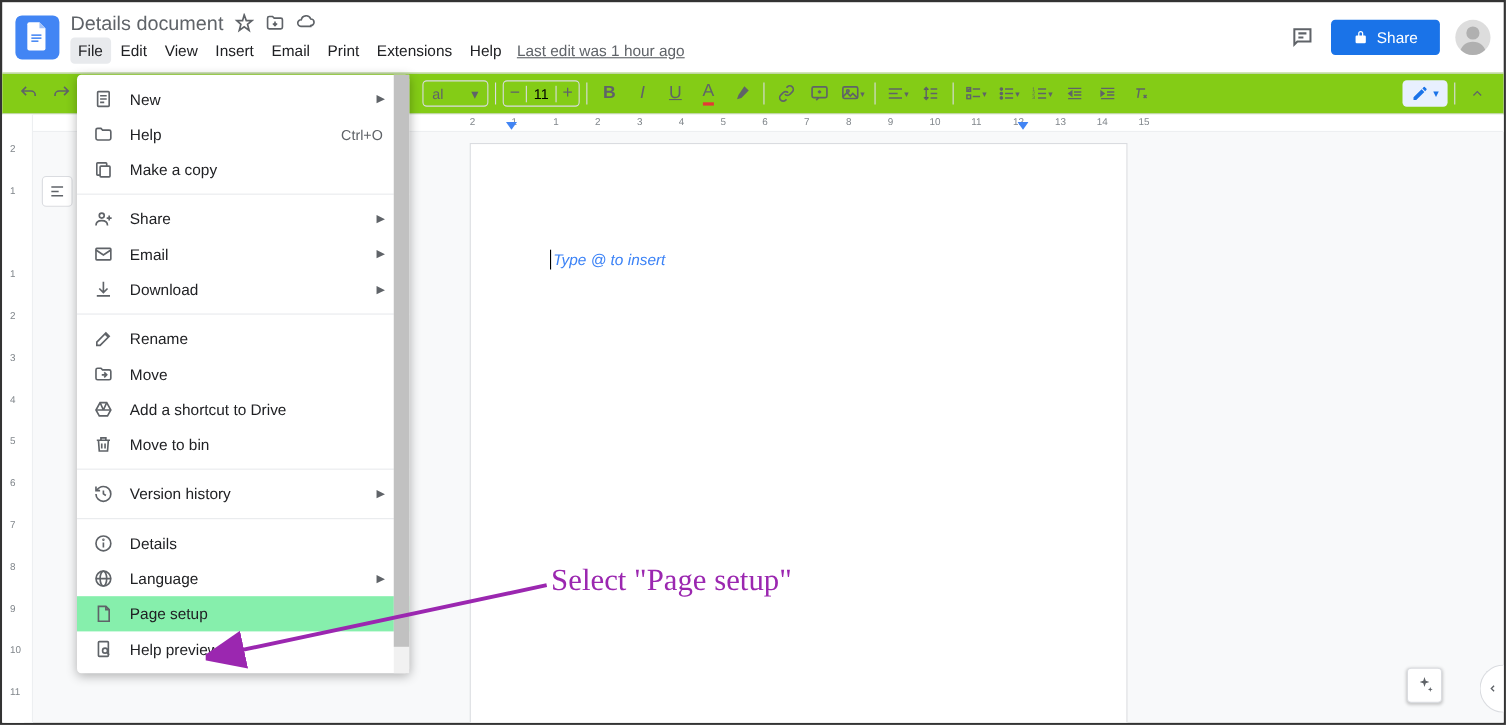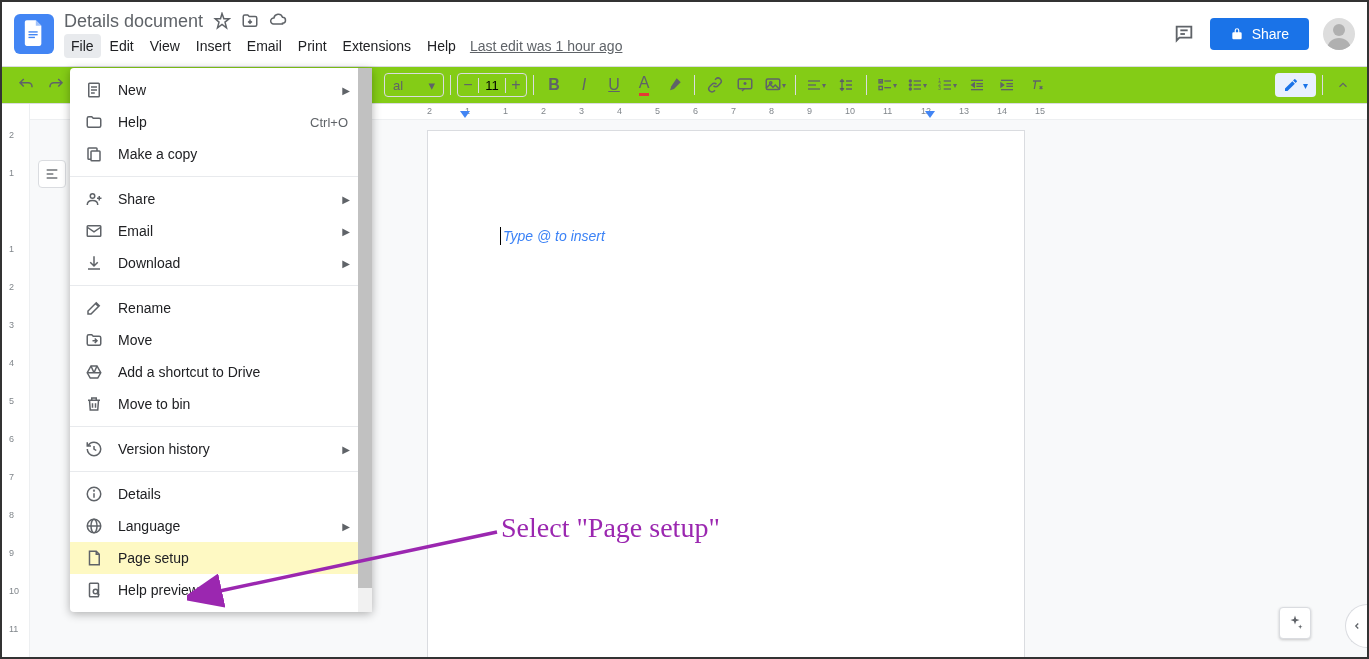--- a/index.html
+++ b/index.html
@@ -51,21 +51,21 @@
   
   .explore-btn { position:absolute; bottom:18px; right:56px; width:32px; height:32px; background:#fff; border:1px solid #dadce0; border-radius:4px; display:flex; align-items:center; justify-content:center; color:#5f6368; box-shadow:0 1px 3px rgba(0,0,0,.2);}
   .side-tab { position:absolute; right:0; top:500px; width:22px; height:44px; background:#fff; border:1px solid #dadce0; border-right:none; border-radius:22px 0 0 22px; display:flex; align-items:center; justify-content:center; color:#5f6368;}
   
   
   .file-menu { position:absolute; left:68px; top:66px; width:302px; background:#fff; border-radius:4px; box-shadow:0 2px 10px rgba(0,0,0,.3); z-index:100; padding:6px 0; }
   .fm-scrollbar { position:absolute; right:0; top:0; width:14px; height:100%; }
   .fm-scroll-track { width:14px; height:100%; background:#f1f1f1; }
   .fm-scroll-thumb { position:absolute; top:0; width:14px; height:520px; background:#c1c1c1; }
   .fm-item { display:flex; align-items:center; height:32px; padding:0 14px 0 14px; font-size:14px; color:#202124; cursor:pointer; position:relative;}
-  .fm-item.hover { background:#fef9c3; }
+  .fm-item.hover { background:#86efac; }
   .fm-icon { width:20px; height:20px; margin-right:14px; color:#5f6368; display:flex; align-items:center; justify-content:center; flex-shrink:0;}
   .fm-label { flex:1; }
   .fm-shortcut { color:#5f6368; font-size:13px; margin-right:10px;}
   .fm-arrow { color:#5f6368; font-size:10px; position:absolute; right:22px;}
   .fm-divider { height:1px; background:#e8eaed; margin:6px 0; }
   
   
   .annotation { position:absolute; z-index:200; pointer-events:none; }
   .anno-text { font-family: 'Comic Sans MS', cursive; font-size:28px; color:#9b27b0; font-weight:400;}
   .anno-arrow-svg { position:absolute; }

